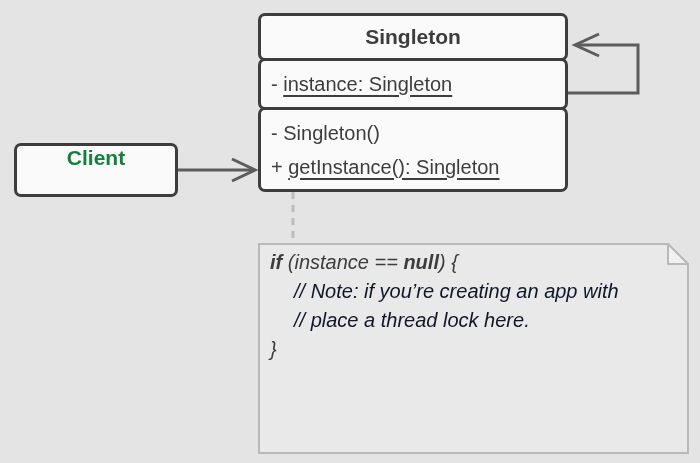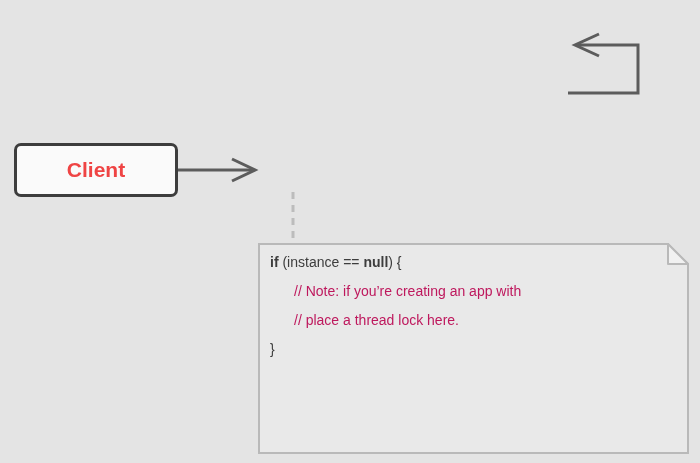--- a/index.html
+++ b/index.html
@@ -56,41 +56,42 @@
     text-underline-offset: 4px;
   }
   
   .client-box {
     position: absolute; left: 14px; top: 143px;
     box-sizing: border-box;
     width: 164px; height: 54px;
     background: #fafafa;
     border: 3px solid #3d3d3d;
     border-radius: 7px;
-    display: flex; align-items: center; justify-content: center;
-    font-size: 21px; font-weight: bold; color: #ef4444;
+    display: flex; align-items: flex-start; justify-content: center;
+    font-size: 21px; font-weight: bold; color: #15803d;
     z-index: 2;
   }
   
   .note {
     position: absolute; left: 258px; top: 243px;
     width: 431px; height: 211px;
     z-index: 1;
   }
   .note svg { position: absolute; left: 0; top: 0; }
   .note-text {
     position: absolute; left: 12px; top: 5px;
-    font-size: 14px; line-height: 29px;
+    font-size: 20px; line-height: 29px;
     color: #3d3d3d;
     z-index: 1;
+    font-style: italic;
   }
   .code-line { white-space: pre; }
   .code-line.indent { padding-left: 24px; }
   .kw { font-weight: bold; }
-  .comment { color: #be185d; }
+  .comment { color: #0f172a; }
 </style>
 </head>
 <body>
 
 <div class="canvas">
 
   <svg class="arrow-layer" width="700" height="463" viewBox="0 0 700 463">
 
     <g stroke="#5c5c5c" stroke-width="3" fill="none">
       <line x1="178" y1="170" x2="252" y2="170"></line>
@@ -98,20 +99,32 @@
     </g>
 
     <g stroke="#5c5c5c" stroke-width="3" fill="none">
       <polyline points="568,93 638,93 638,45 578,45"></polyline>
       <polyline points="599,34 575,45 599,56"></polyline>
     </g>
 
     <line x1="293" y1="192" x2="293" y2="243" stroke="#bcbcbc" stroke-width="3" stroke-dasharray="7 6"></line>
   </svg>
 
+  <div class="uml-class">
+    <div class="uml-row uml-title">
+      <span>Singleton</span>
+    </div>
+    <div class="uml-row uml-fields">
+      <span><span>- </span><span class="static-member">instance: Singleton</span></span>
+    </div>
+    <div class="uml-row uml-methods">
+      <span><span>- </span><span>Singleton()</span></span>
+      <span><span>+ </span><span class="static-member">getInstance(): Singleton</span></span>
+    </div>
+  </div>
 
   <div class="client-box">
     <span>Client</span>
   </div>
 
   <div class="note">
     <svg width="431" height="211" viewBox="0 0 431 211">
       <polygon points="1,1 410,1 430,21 430,210 1,210" fill="#e9e9e9" stroke="#b9b9b9" stroke-width="2"></polygon>
       <polygon points="410,1 410,21 430,21" fill="#f1f1f1" stroke="#b9b9b9" stroke-width="2" stroke-linejoin="round"></polygon>
     </svg>

